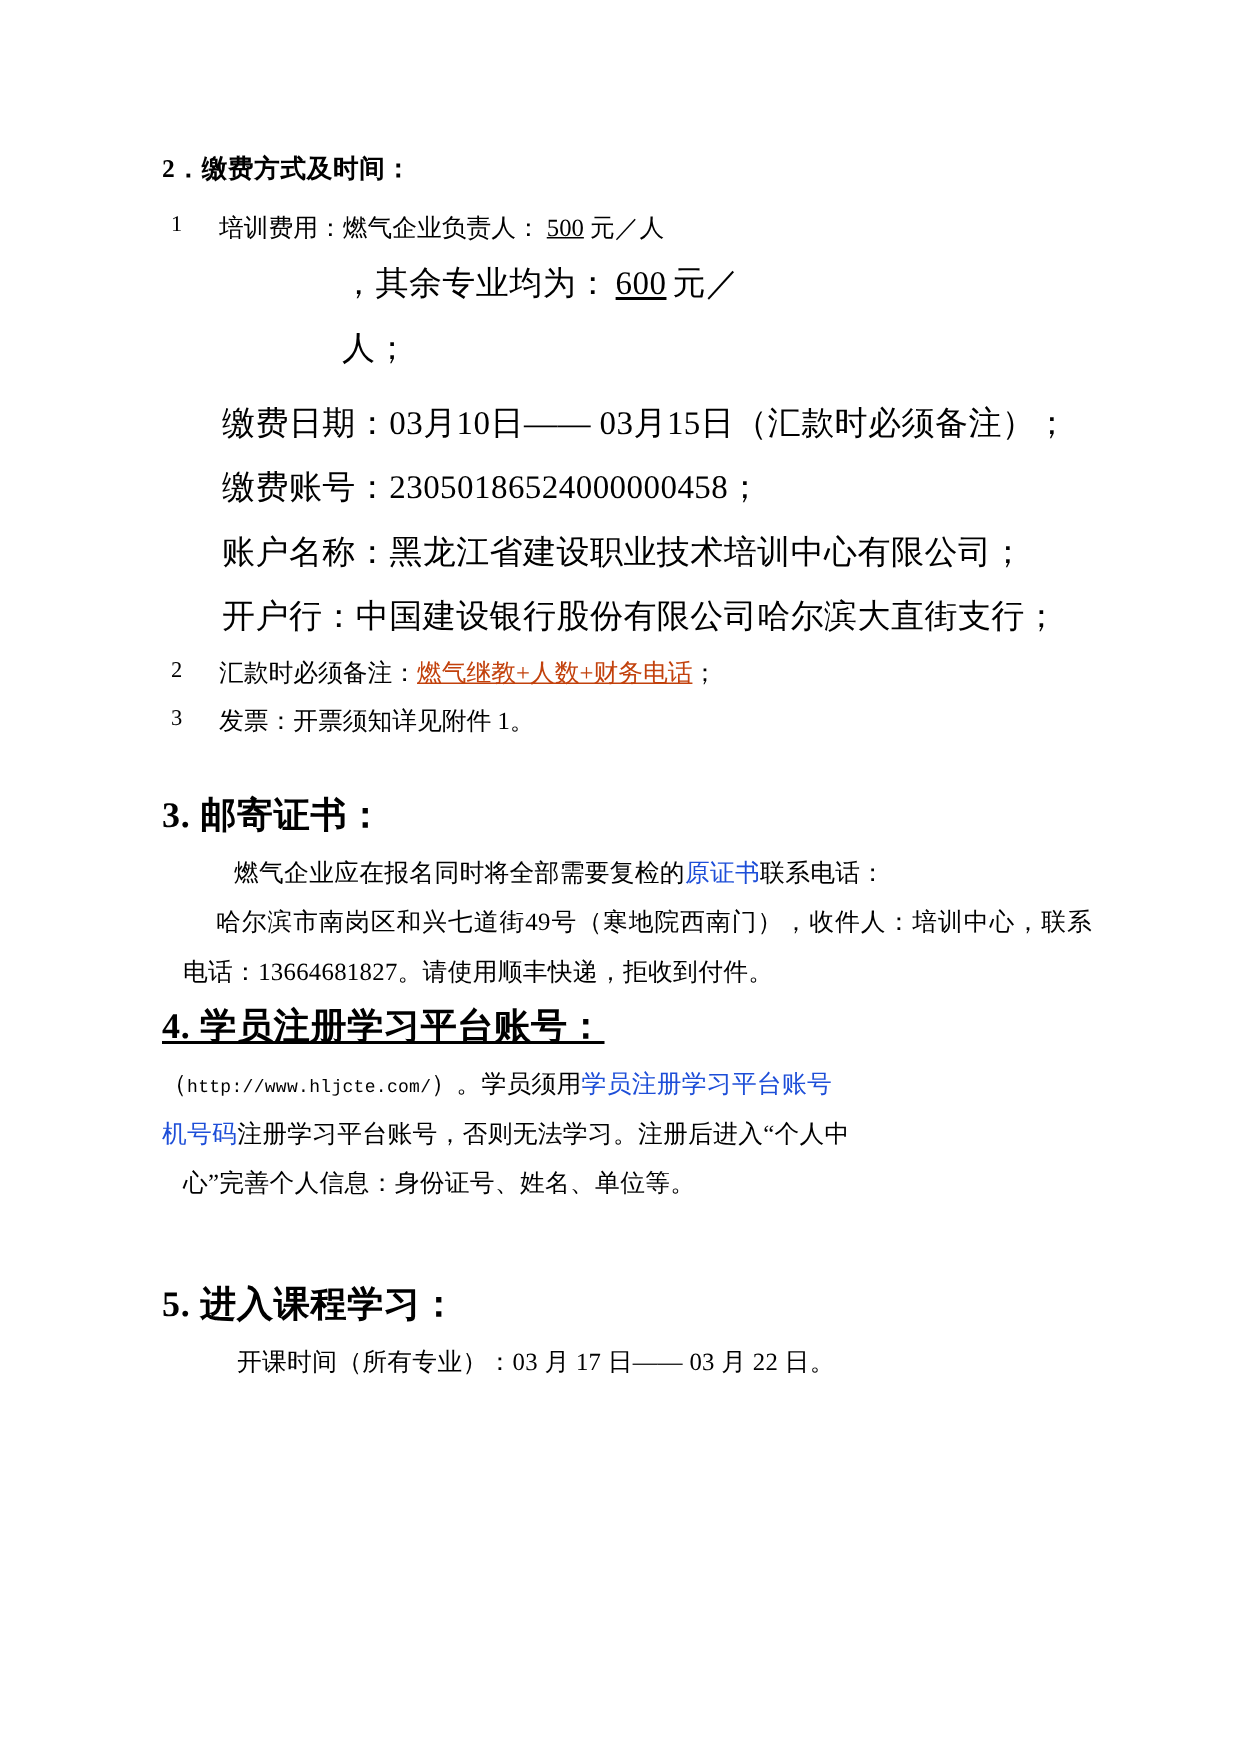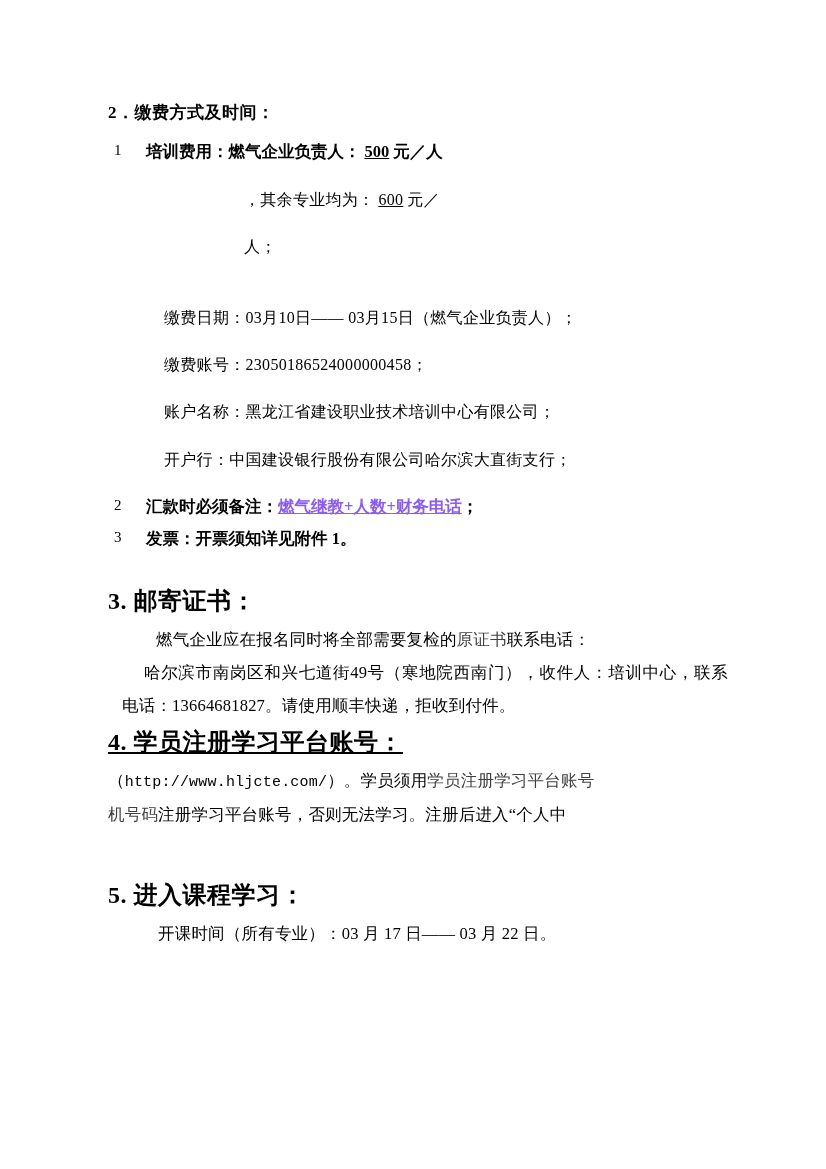--- a/index.html
+++ b/index.html
@@ -29,23 +29,23 @@
     width: 620px;
   }
   .h-item {
     font-weight: bold;
     font-size: 17px;
     letter-spacing: 0.5px;
     margin: 0 0 10px 0;
     line-height: 1.5;
   }
   .para {
-    font-size: 16px;
+    font-size: 22px;
     line-height: 1.95;
-    margin: 16px;
+    margin: 0;
     letter-spacing: 0.3px;
   }
   .indent1 {
     padding-left: 14px;
   }
   .indent2 {
     padding-left: 40px;
   }
   .indent3 {
     padding-left: 56px;
@@ -59,45 +59,44 @@
   .numbered .ord {
     width: 38px;
     flex: none;
     font-size: 15px;
     text-align: left;
     padding-left: 6px;
     box-sizing: border-box;
   }
   .numbered .body {
     flex: 1;
-    font-weight: bold;
   }
   .uline {
     text-decoration: underline;
     padding: 0 4px;
   }
   .red {
-    color: #404040;
+    color: #1d4ed8;
   }
   .red-u {
-    color: #8b5cf6;
+    color: #c2410c;
     text-decoration: underline;
   }
   .blk {
     height: 18px;
   }
   .blk-sm {
     height: 8px;
   }
   .blk-lg {
     height: 30px;
   }
   .mono {
     font-family: "Liberation Mono", "DejaVu Sans Mono", monospace;
-    font-size: 15px;
+    font-size: 12px;
   }
   .sect-head {
     font-weight: bold;
     font-size: 24px;
     margin: 0 0 6px 0;
     letter-spacing: 0.5px;
   }
   .para-block {
     font-size: 16.5px;
     line-height: 2.0;
@@ -126,21 +125,21 @@
     <div class="para indent3" style="padding-left:120px;">
       <span>，其余专业均为：</span><span class="uline">600</span><span>元／</span>
     </div>
 
     <div class="para" style="padding-left:120px;">
       <span>人；</span>
     </div>
 
     <div class="blk-sm"></div>
 
-    <div class="para indent2">缴费日期：03月10日——  03月15日（燃气企业负责人）；</div>
+    <div class="para indent2">缴费日期：03月10日——  03月15日（汇款时必须备注）；</div>
     <div class="para indent2">缴费账号：23050186524000000458；</div>
     <div class="para indent2">账户名称：黑龙江省建设职业技术培训中心有限公司；</div>
     <div class="para indent2">开户行：中国建设银行股份有限公司哈尔滨大直街支行；</div>
 
     <div class="numbered">
       <div class="ord">2</div>
       <div class="body">
         <span>汇款时必须备注：</span><span class="red-u">燃气继教+人数+财务电话</span><span>；</span>
       </div>
     </div>
@@ -164,20 +163,21 @@
 
 
     <div class="para-block">
       <span>（</span><span class="mono">http://www.hljcte.com/</span><span>）。学员须用</span><span class="red">学员注册学习平台账号</span>
     </div>
 
     <div class="para-block">
       <span class="red">机号码</span><span>注册学习平台账号，否则无法学习。注册后进入“个人中</span>
     </div>
 
+    <div class="para-block indent1">心”完善个人信息：身份证号、姓名、单位等。</div>
 
     <div class="blk-lg"></div>
     <div class="blk"></div>
 
     <div class="sect-head">5. 进入课程学习：</div>
 
     <div class="para-block indent1" style="text-indent:36px;">开课时间（所有专业）：03 月 17 日—— 03 月 22 日。</div>
 
   </div>
 </div>

